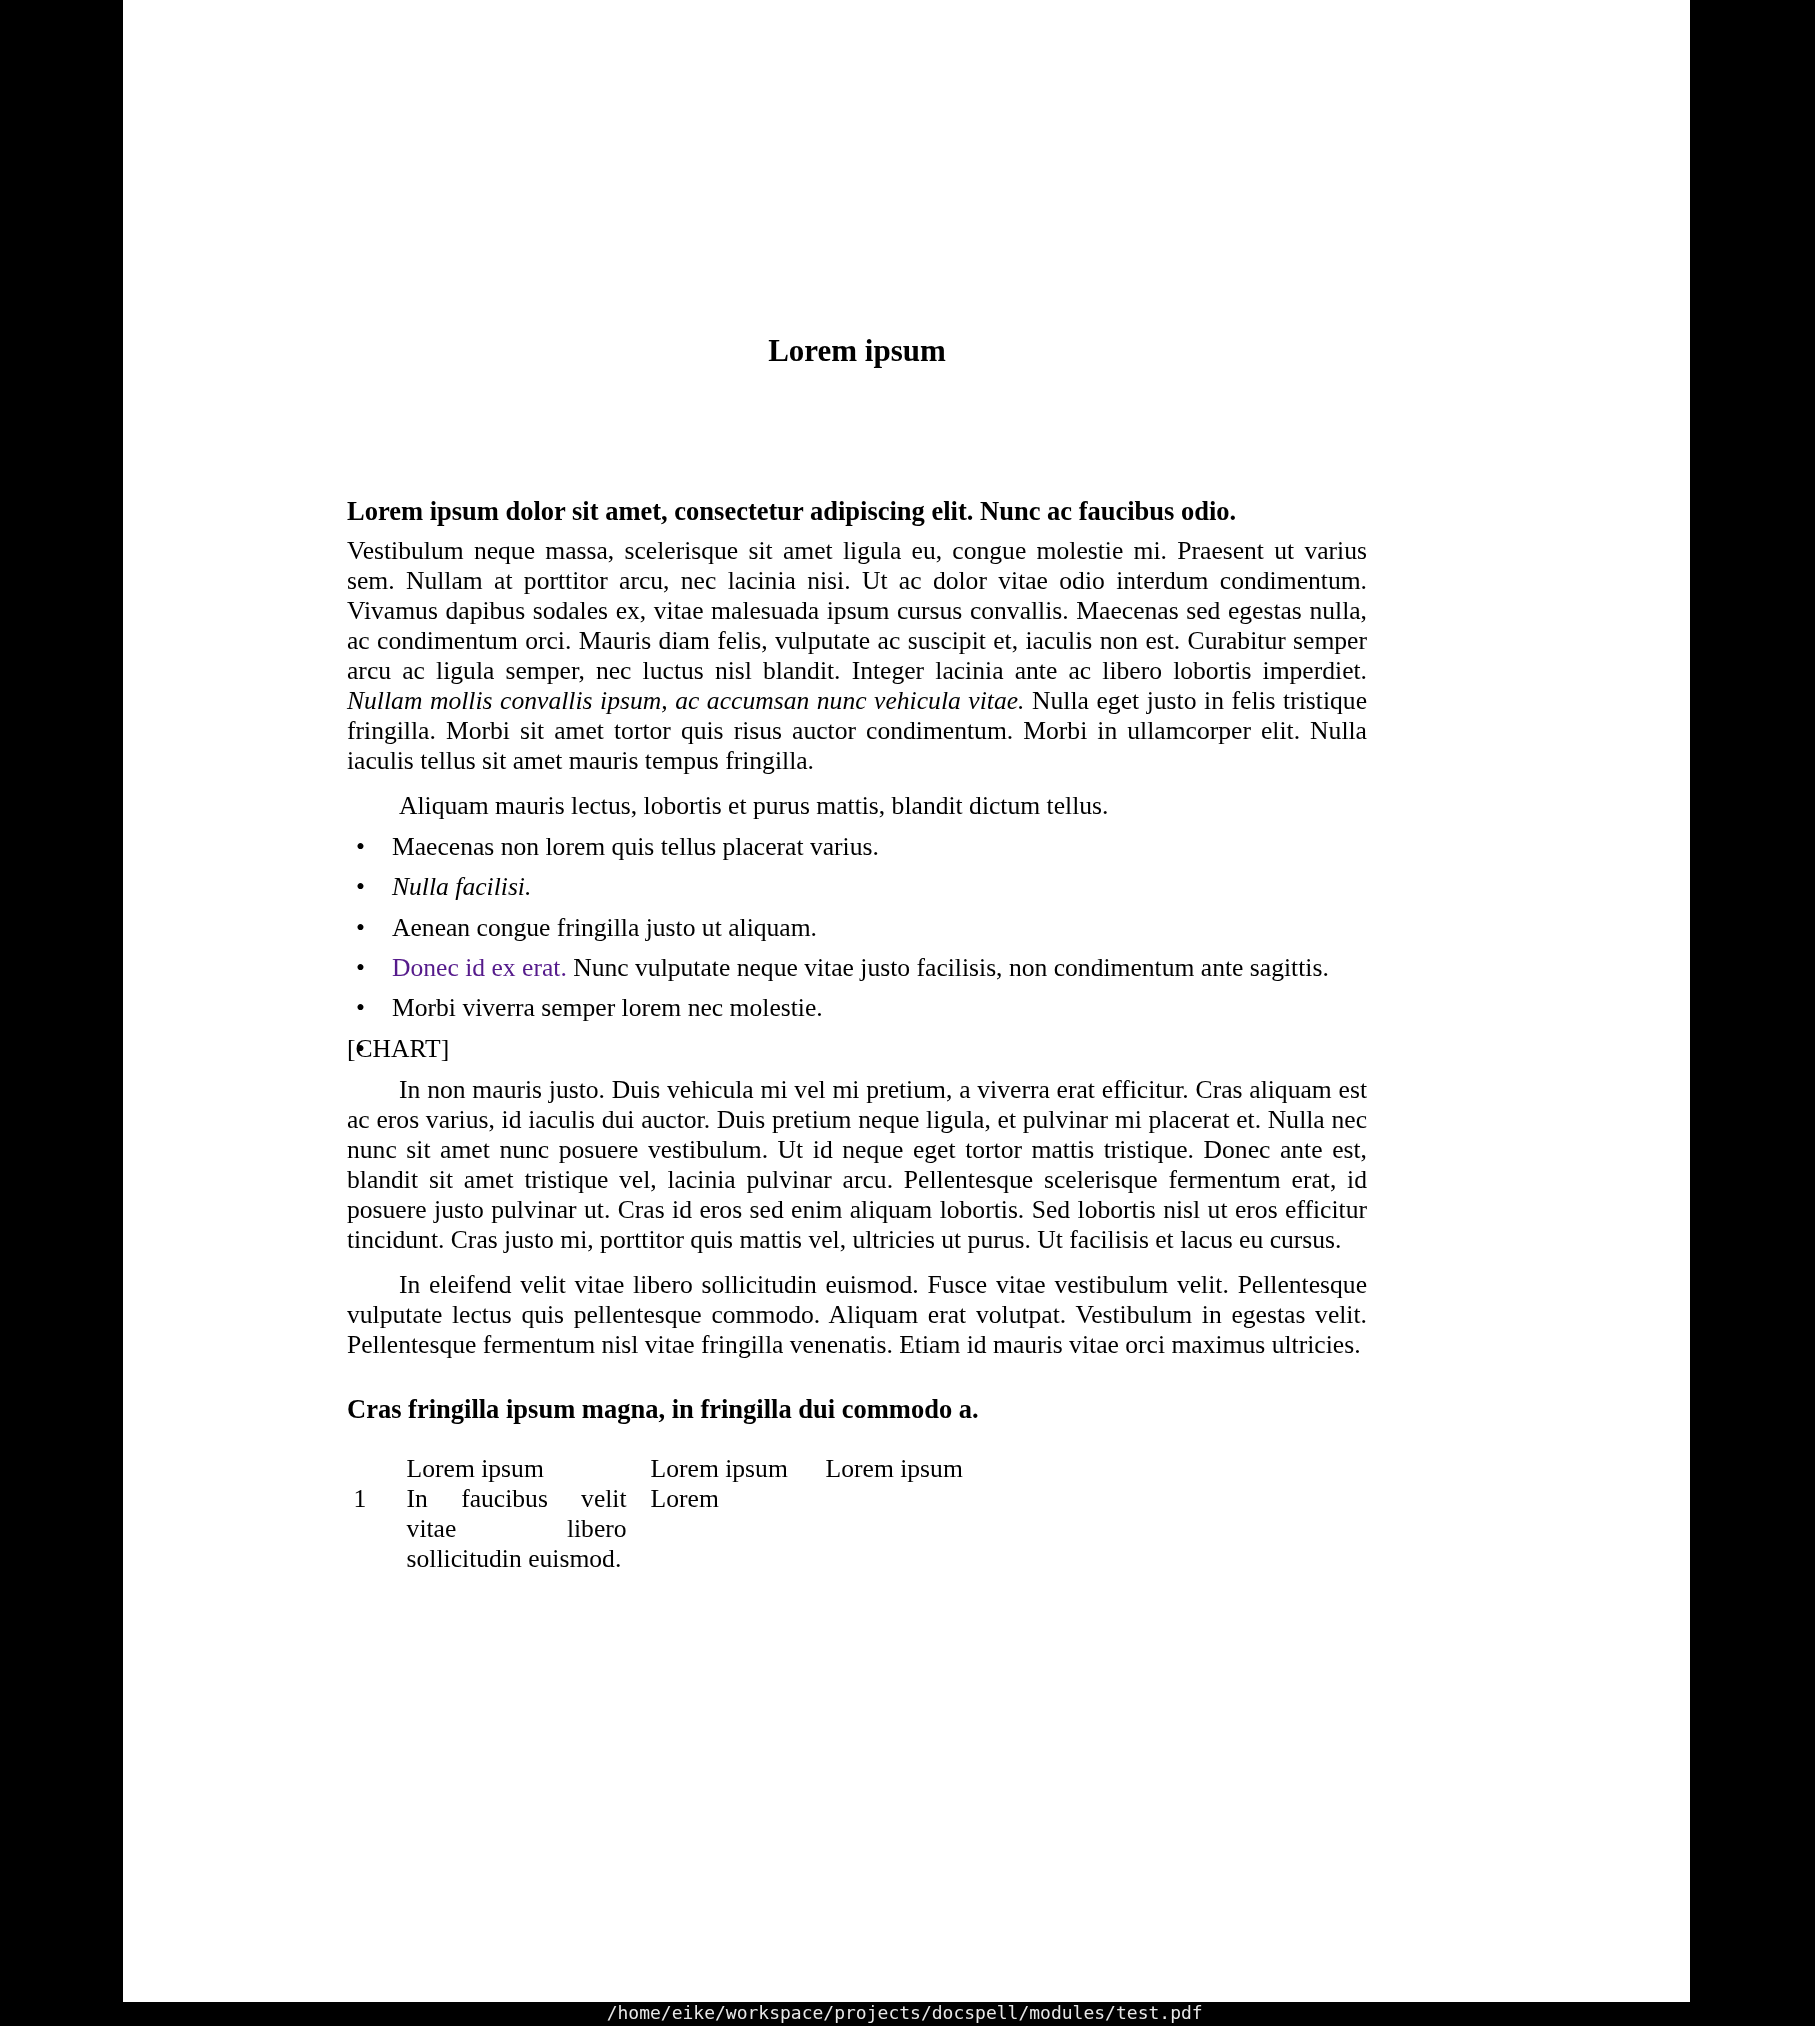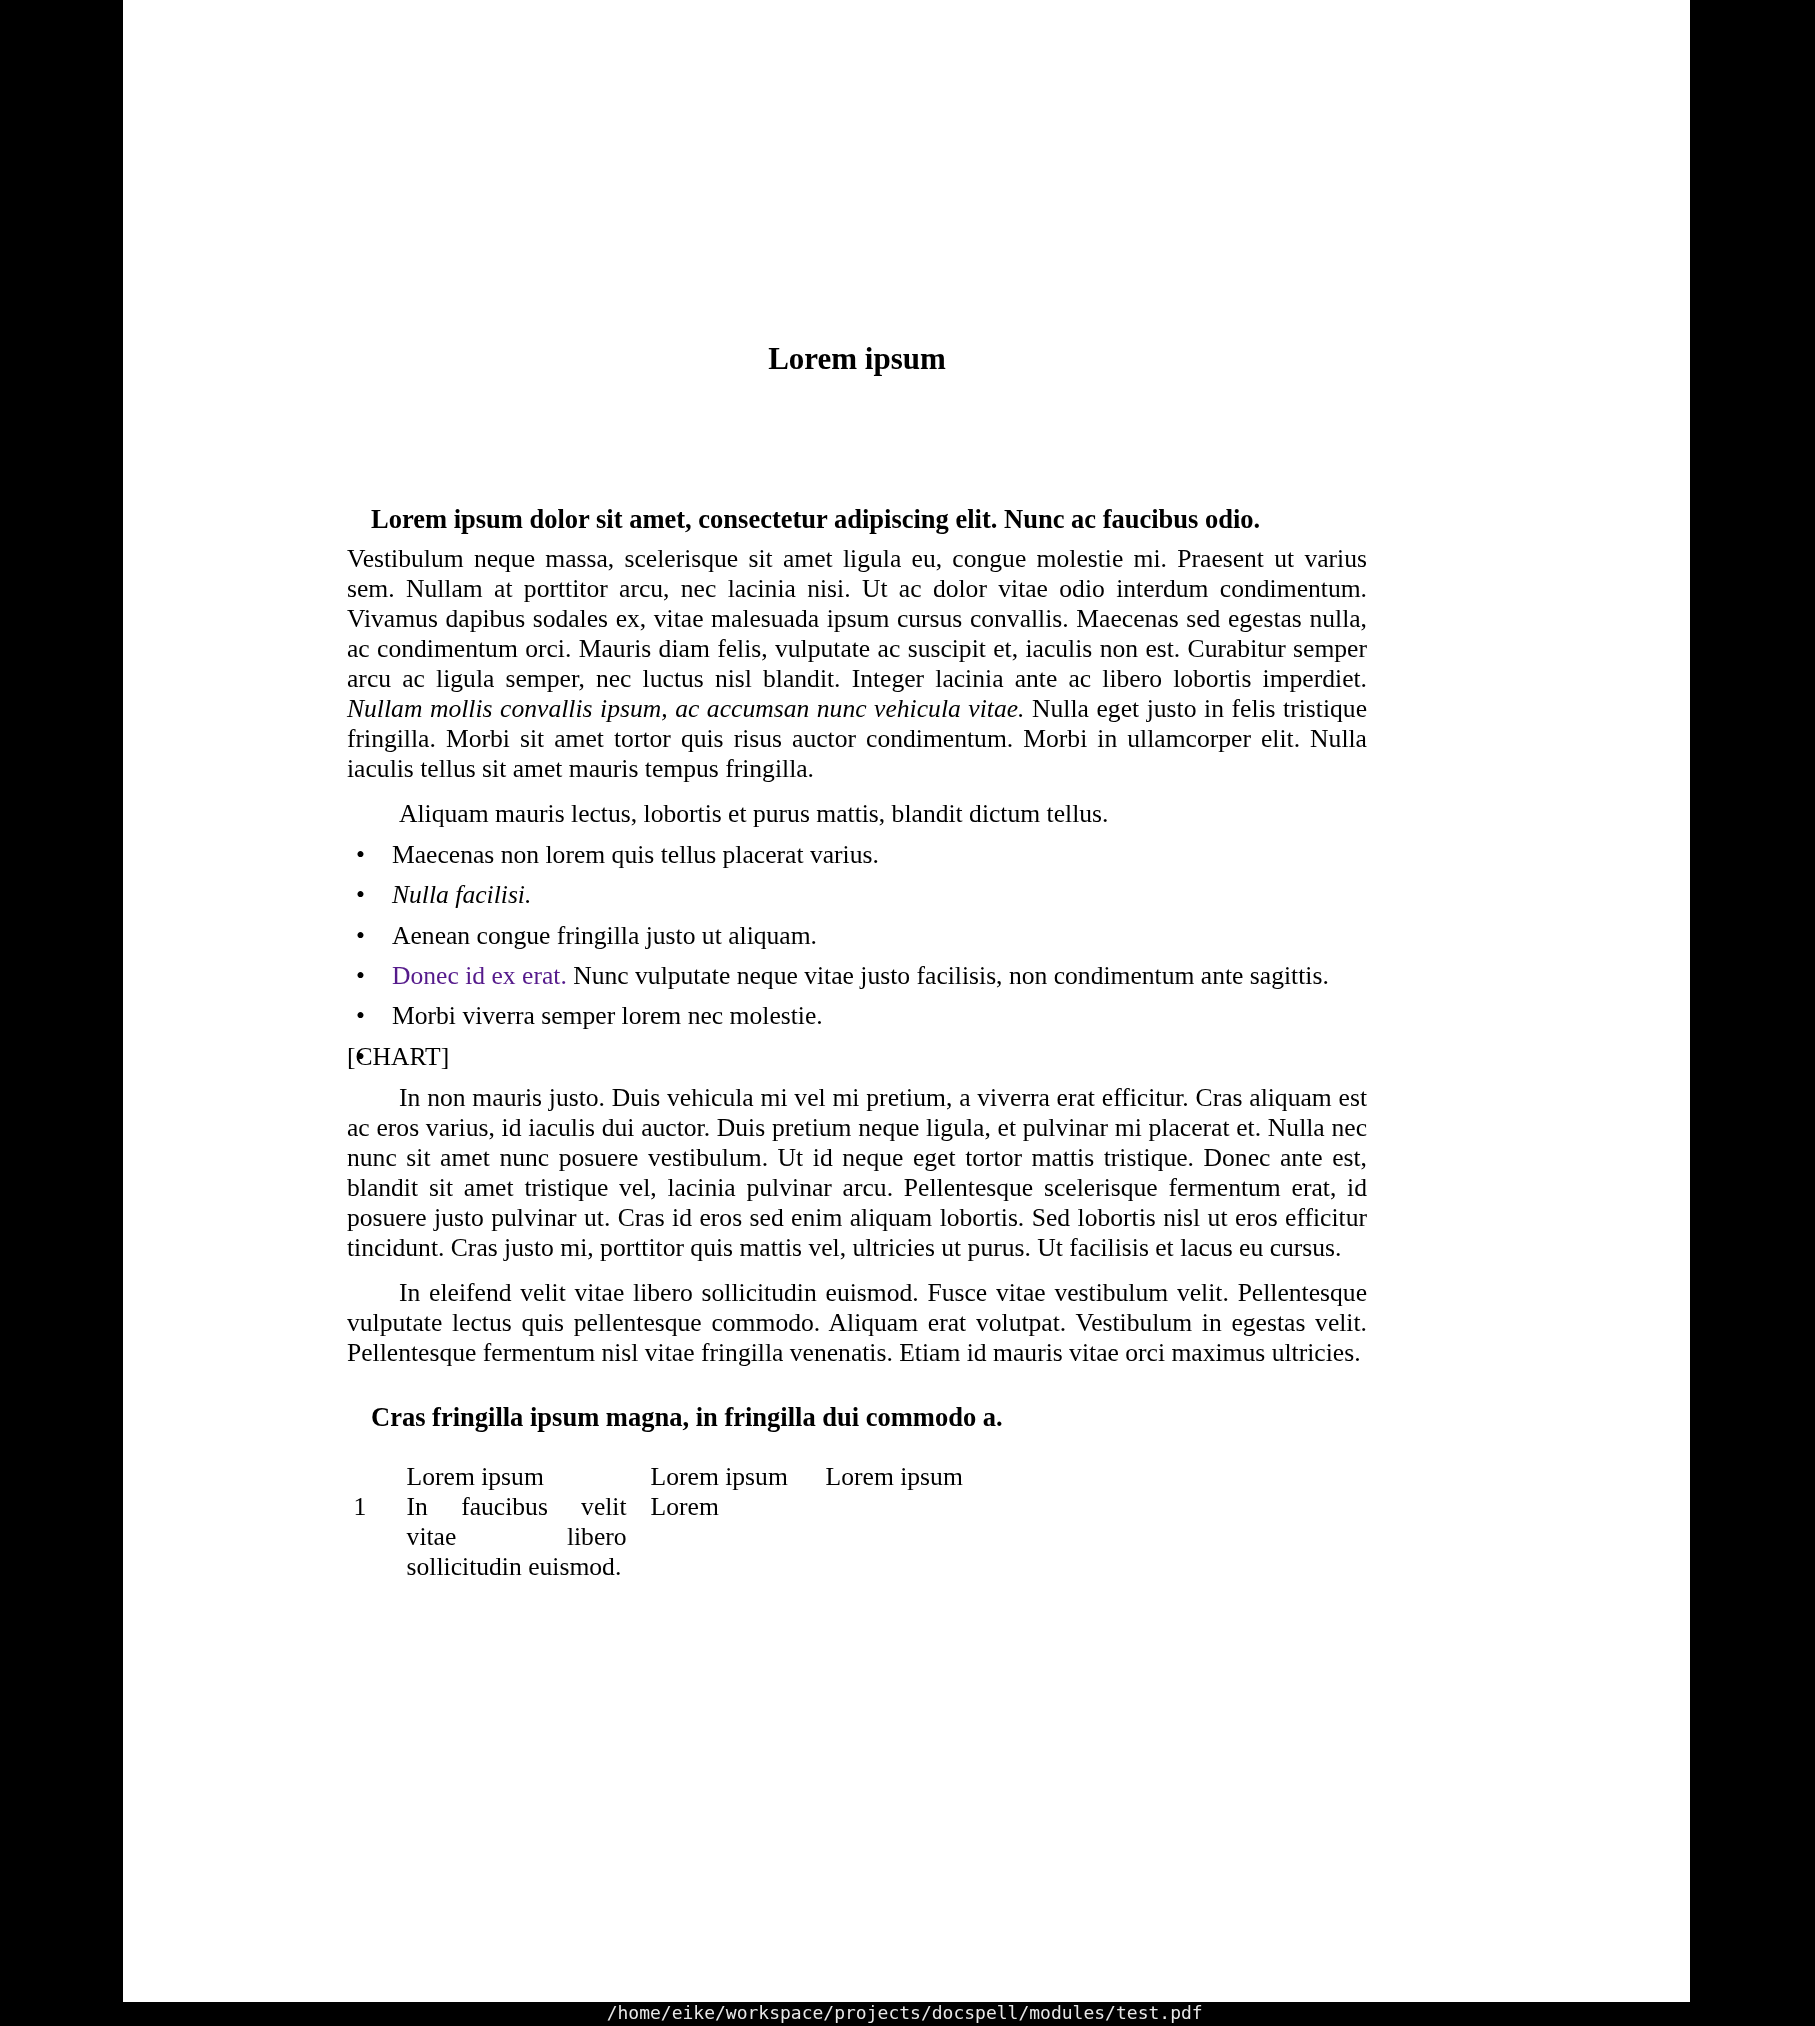--- a/index.html
+++ b/index.html
@@ -13,32 +13,32 @@
   *{margin:0;padding:0;box-sizing:border-box;}
   html,body{width:1815px;height:2026px;}
   body{background:var(--app_bg);overflow:hidden;position:relative;}
 
   .pdf-page{
     position:absolute;left:123px;top:0;width:1567px;height:2002px;
     background:var(--page_bg);
   }
 
   .doc-content{
-    position:absolute;left:224px;top:8px;width:1020px;
+    position:absolute;left:224px;top:0;width:1020px;
     font-family:"Liberation Serif", serif;
     font-size:25.6px;line-height:30px;color:var(--text);
     padding-top:332px;
   }
 
   .doc-title{
     font-size:31px;line-height:38px;font-weight:bold;text-align:center;
   }
 
   .sec-heading{
-    font-size:26.5px;line-height:31px;font-weight:bold;text-align:left;margin-left:24px;
+    font-size:26.5px;line-height:31px;font-weight:bold;text-align:left;
   }
   .heading-gap-large{margin-top:126px;}
   .heading-gap-small{margin-top:34px;}
 
   .para{text-align:justify;}
   .p1{margin-top:8.5px;}
   .p-note{margin-top:15px;text-indent:52px;}
   .p-chart{margin-top:2.8px;text-align:left;}
   .p2{margin-top:11.4px;text-indent:52px;}
   .p3{margin-top:15px;text-indent:52px;}

